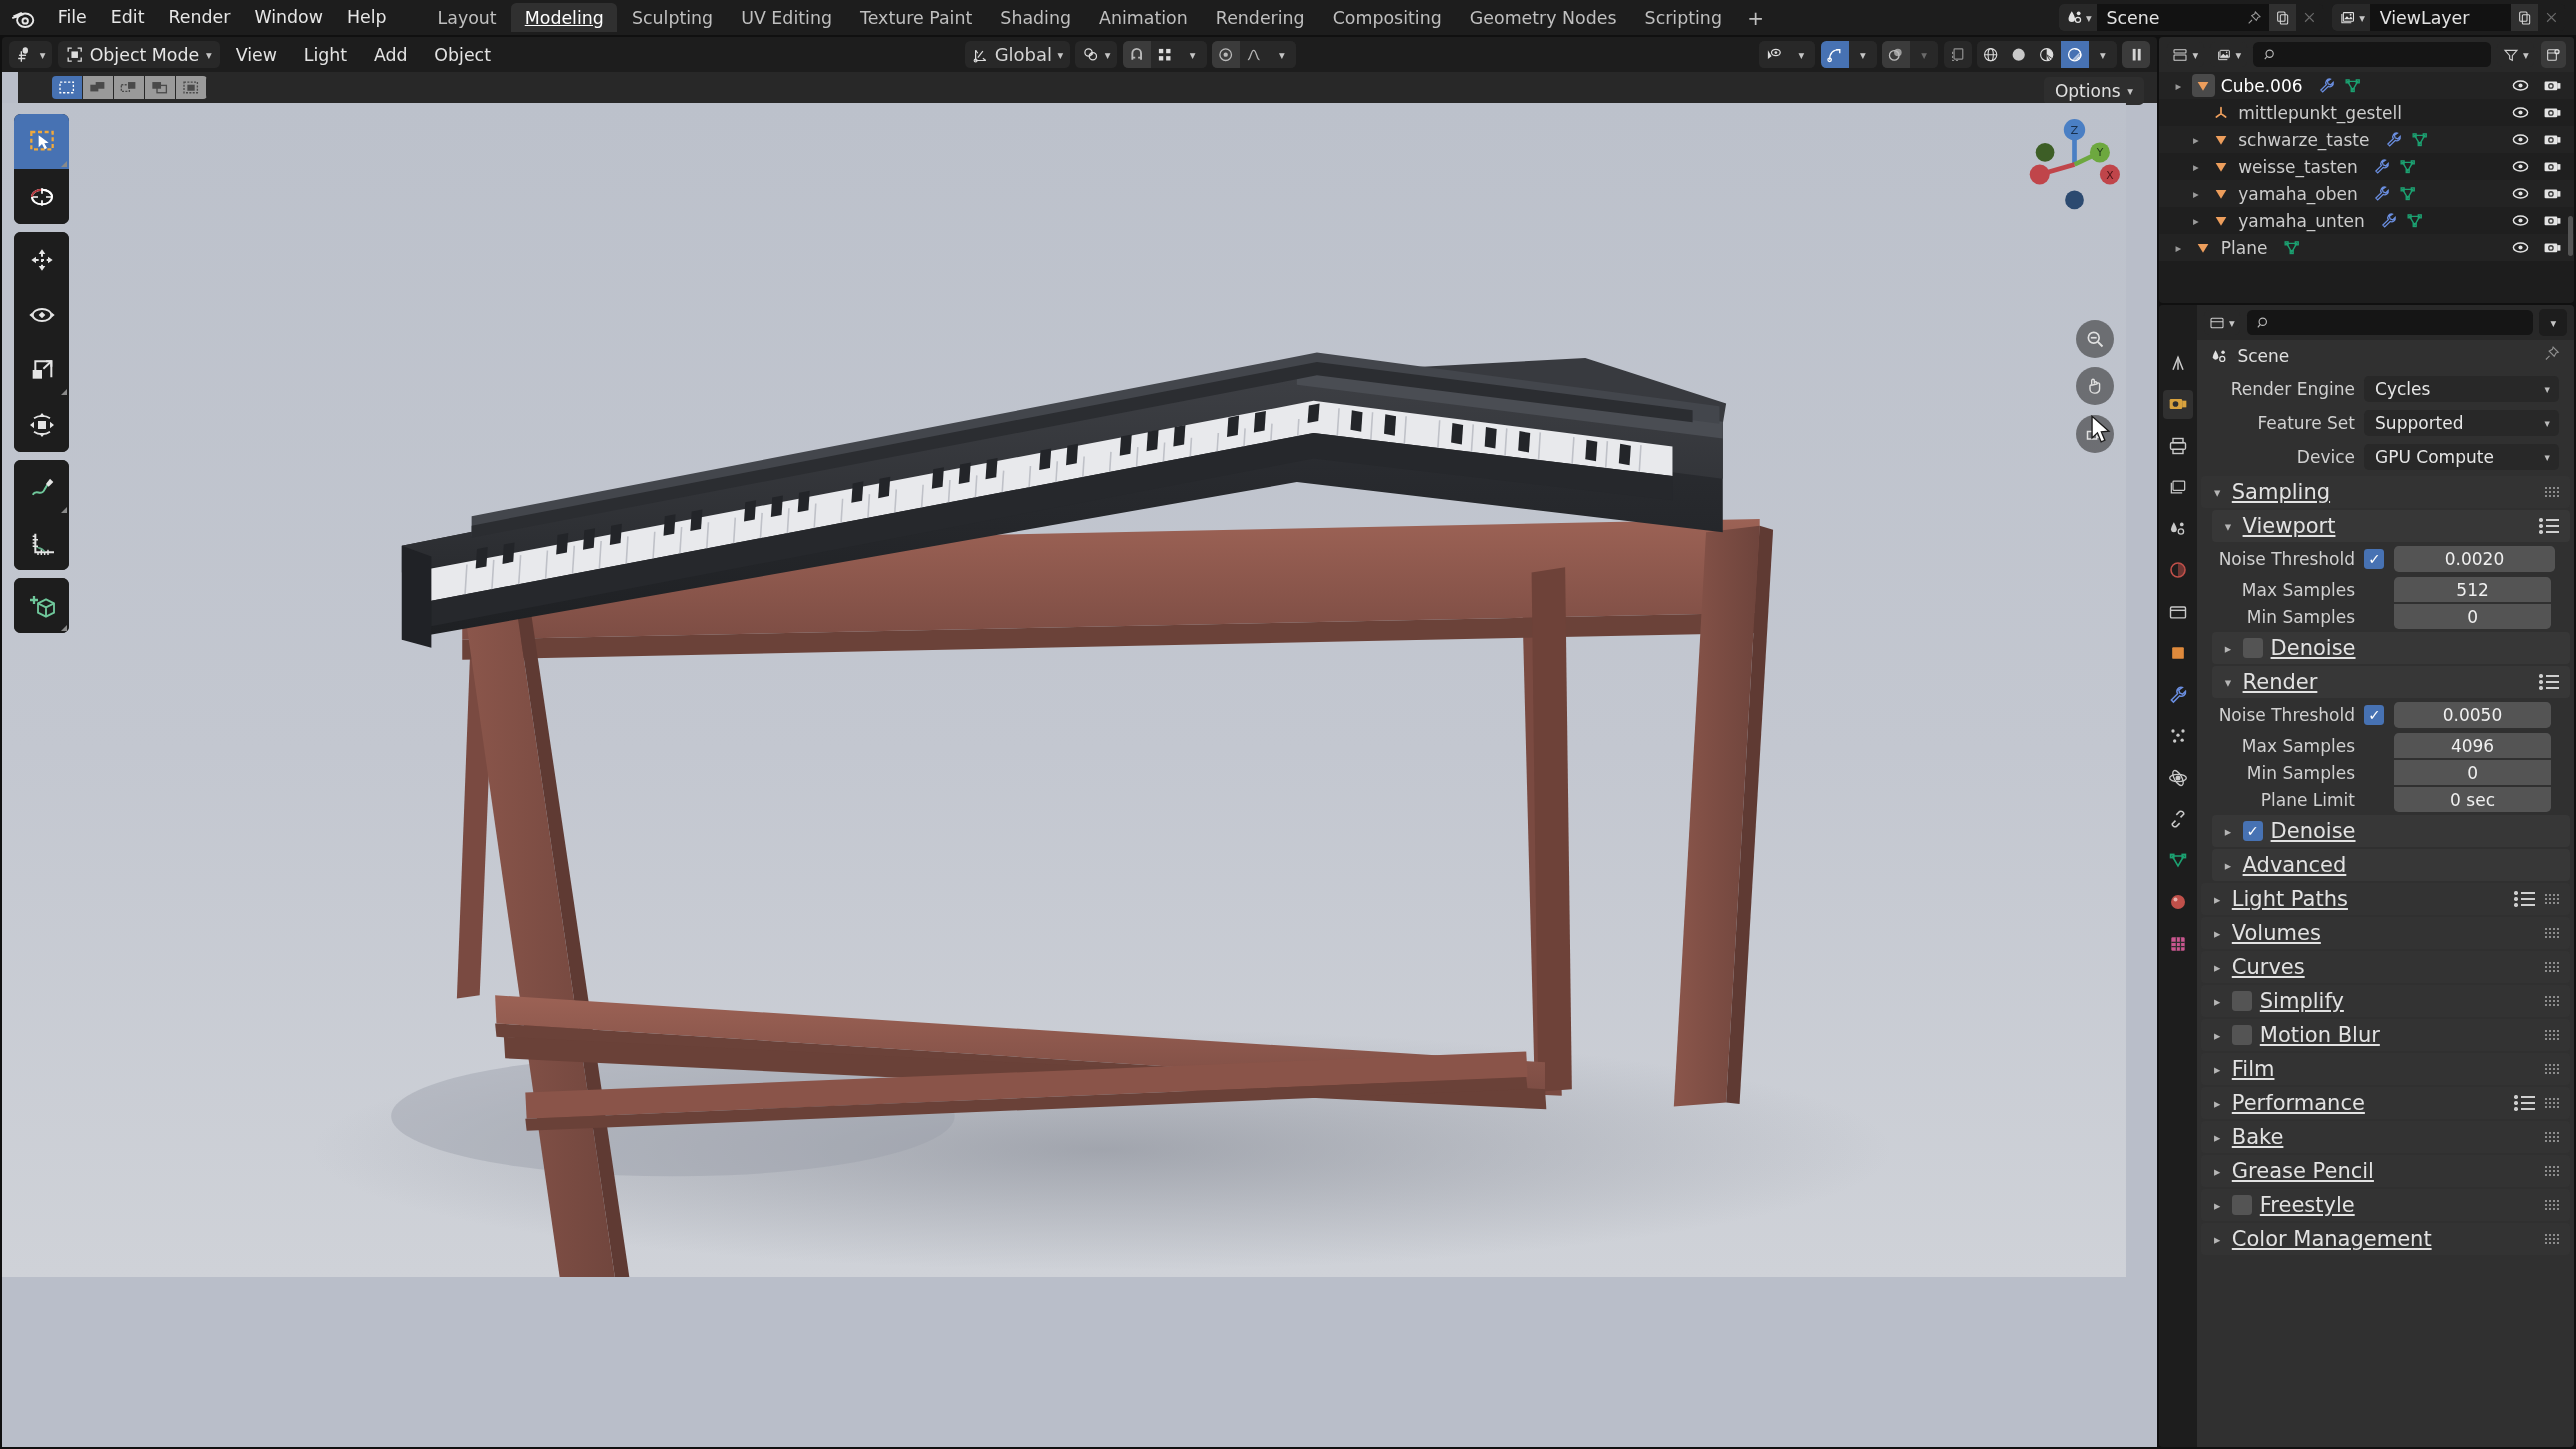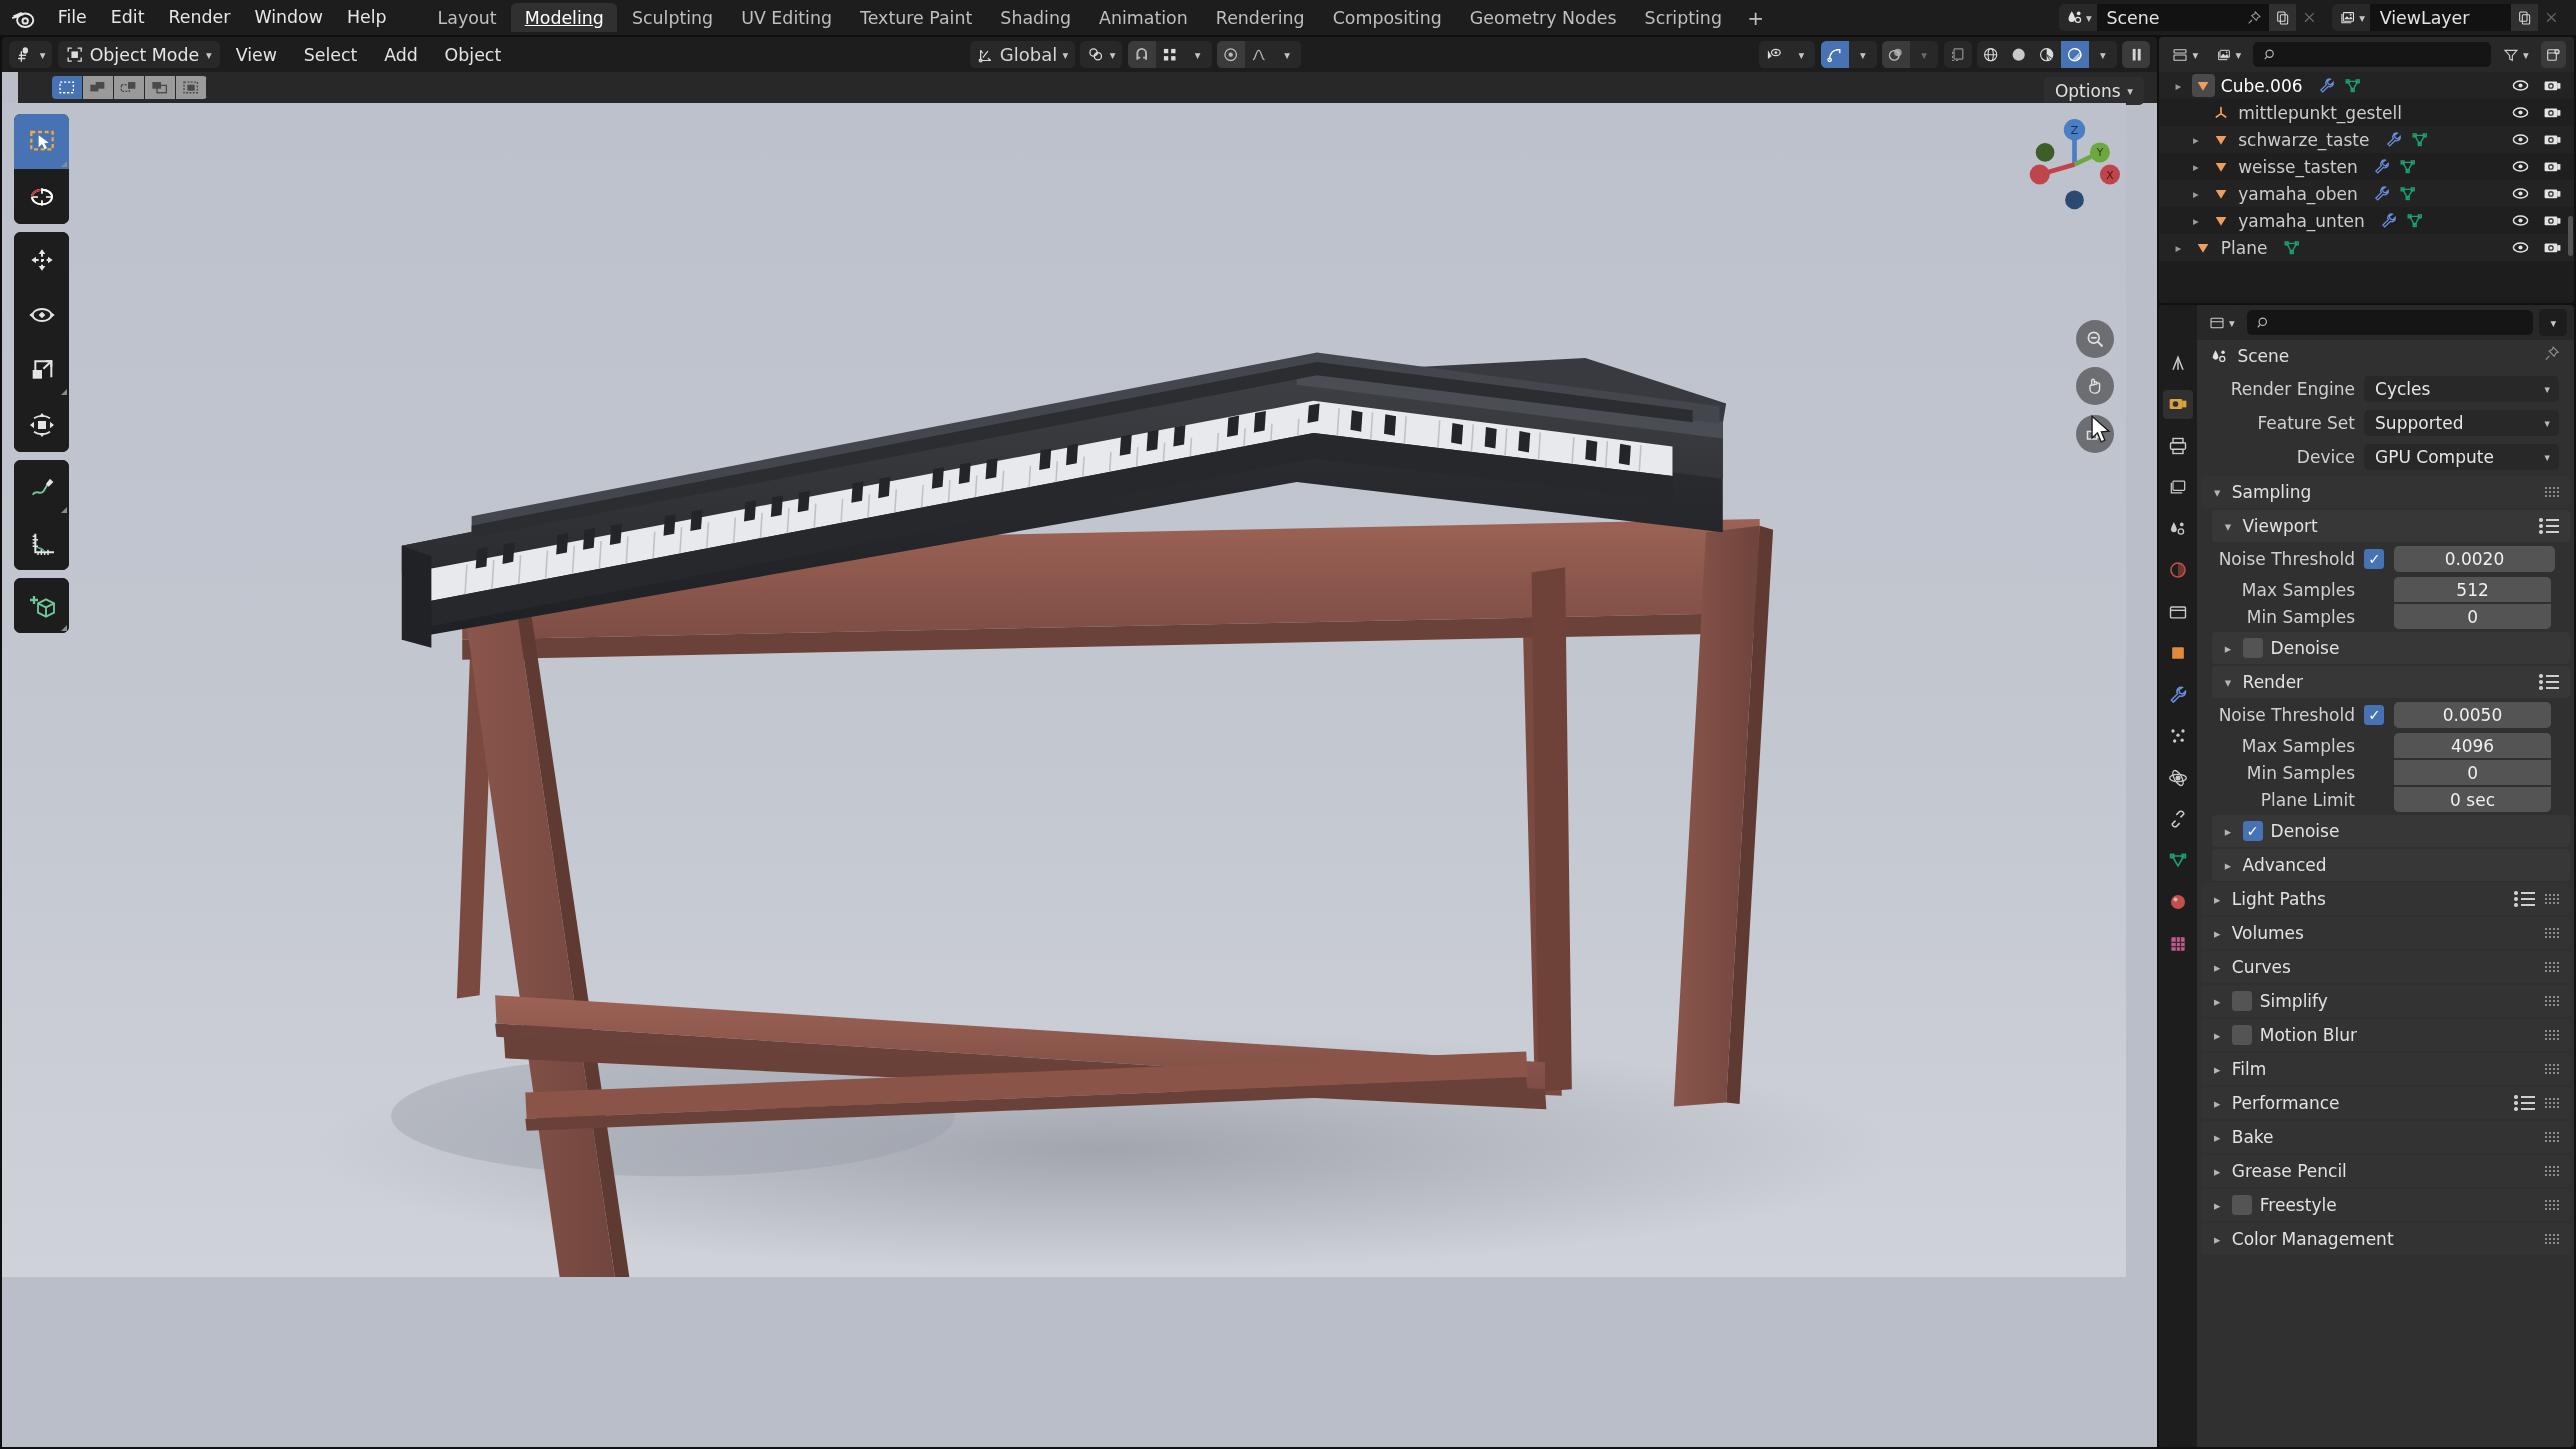--- a/index.html
+++ b/index.html
@@ -105,21 +105,21 @@
   .pfield.stack-top { border-radius:4.7px 4.7px 0 0; height:25px; }
   .pfield.stack-bot { border-radius:0 0 4.7px 4.7px; height:25px; }
   .pfield.stack-mid { border-radius:0; height:25px; }
   .cbox { width:20px; height:20px; border-radius:3.4px; background:#545454; display:flex; align-items:center; justify-content:center; flex:0 0 20px; }
   .cbox.on { background:#4772b3; }
   .cbox .ck { color:#fff; font-size:14.8px; line-height:1; font-weight:bold; }
 
   .panel-head { height:32px; display:flex; align-items:center; gap:8px; padding:0 10.7px 0 9.4px; background:#333333; border-radius:4px; margin:2px 4px 0 4px; }
   .panel-head.sub { background:#373737; margin-left:14.8px; }
   .panel-head .tri { color:#b5b5b5; font-size:12.7px; width:13.4px; text-align:center; }
-  .panel-head .ttl { font-size:17px; color:#e2e2e2; }
+  .panel-head .ttl { font-size:21px; color:#e2e2e2;text-decoration:underline; }
   .panel-head .right { margin-left:auto; display:flex; align-items:center; gap:10.7px; }
   .dots { display:grid; grid-template-columns:repeat(4,2px); grid-template-rows:repeat(3,2px); gap:2px; }
   .dots i { width:2px; height:2px; background:#8d8d8d; display:block; }
   .listico { display:flex; flex-direction:column; gap:2.7px; }
   .listico span { display:flex; align-items:center; gap:3.4px; }
   .listico b { width:3.4px; height:3.4px; background:#cfcfcf; border-radius:50%; display:block; }
   .listico i { width:13.4px; height:1.3px; background:#cfcfcf; display:block; }
 
   
   .statusbar { height:31px; background:#1d1d1d; display:flex; align-items:center; padding:0 14.8px; gap:0; flex:0 0 31px; }
@@ -238,21 +238,21 @@
         </div>
         <div class="mode-sel">
           <svg width="17.4" height="17.4" viewBox="0 0 24 24">
             <path d="M3 8 L3 3 L8 3 M16 3 L21 3 L21 8 M21 16 L21 21 L16 21 M8 21 L3 21 L3 16" fill="none" stroke="#dcdcdc" stroke-width="1.8"></path>
             <rect x="7.5" y="7.5" width="9" height="9" fill="#dcdcdc"></rect>
           </svg>
           <span class="lbl">Object Mode</span>
           <span class="chev">▾</span>
         </div>
         <div class="hdr-menu">View</div>
-        <div class="hdr-menu">Select</div>
+        <div class="hdr-menu">Light</div>
         <div class="hdr-menu">Add</div>
         <div class="hdr-menu">Object</div>
 
         <div class="spacer"></div>
 
         <div class="pill">
           <svg width="17.4" height="17.4" viewBox="0 0 24 24">
             <path d="M5 20 L5 6 M5 20 L19 20" stroke="#dcdcdc" stroke-width="1.7" fill="none"></path>
             <path d="M5 6 L8 10 M19 20 L15 17" stroke="#dcdcdc" stroke-width="1.7" fill="none"></path>
             <circle cx="5" cy="20" r="2" fill="none" stroke="#dcdcdc" stroke-width="1.6"></circle>

